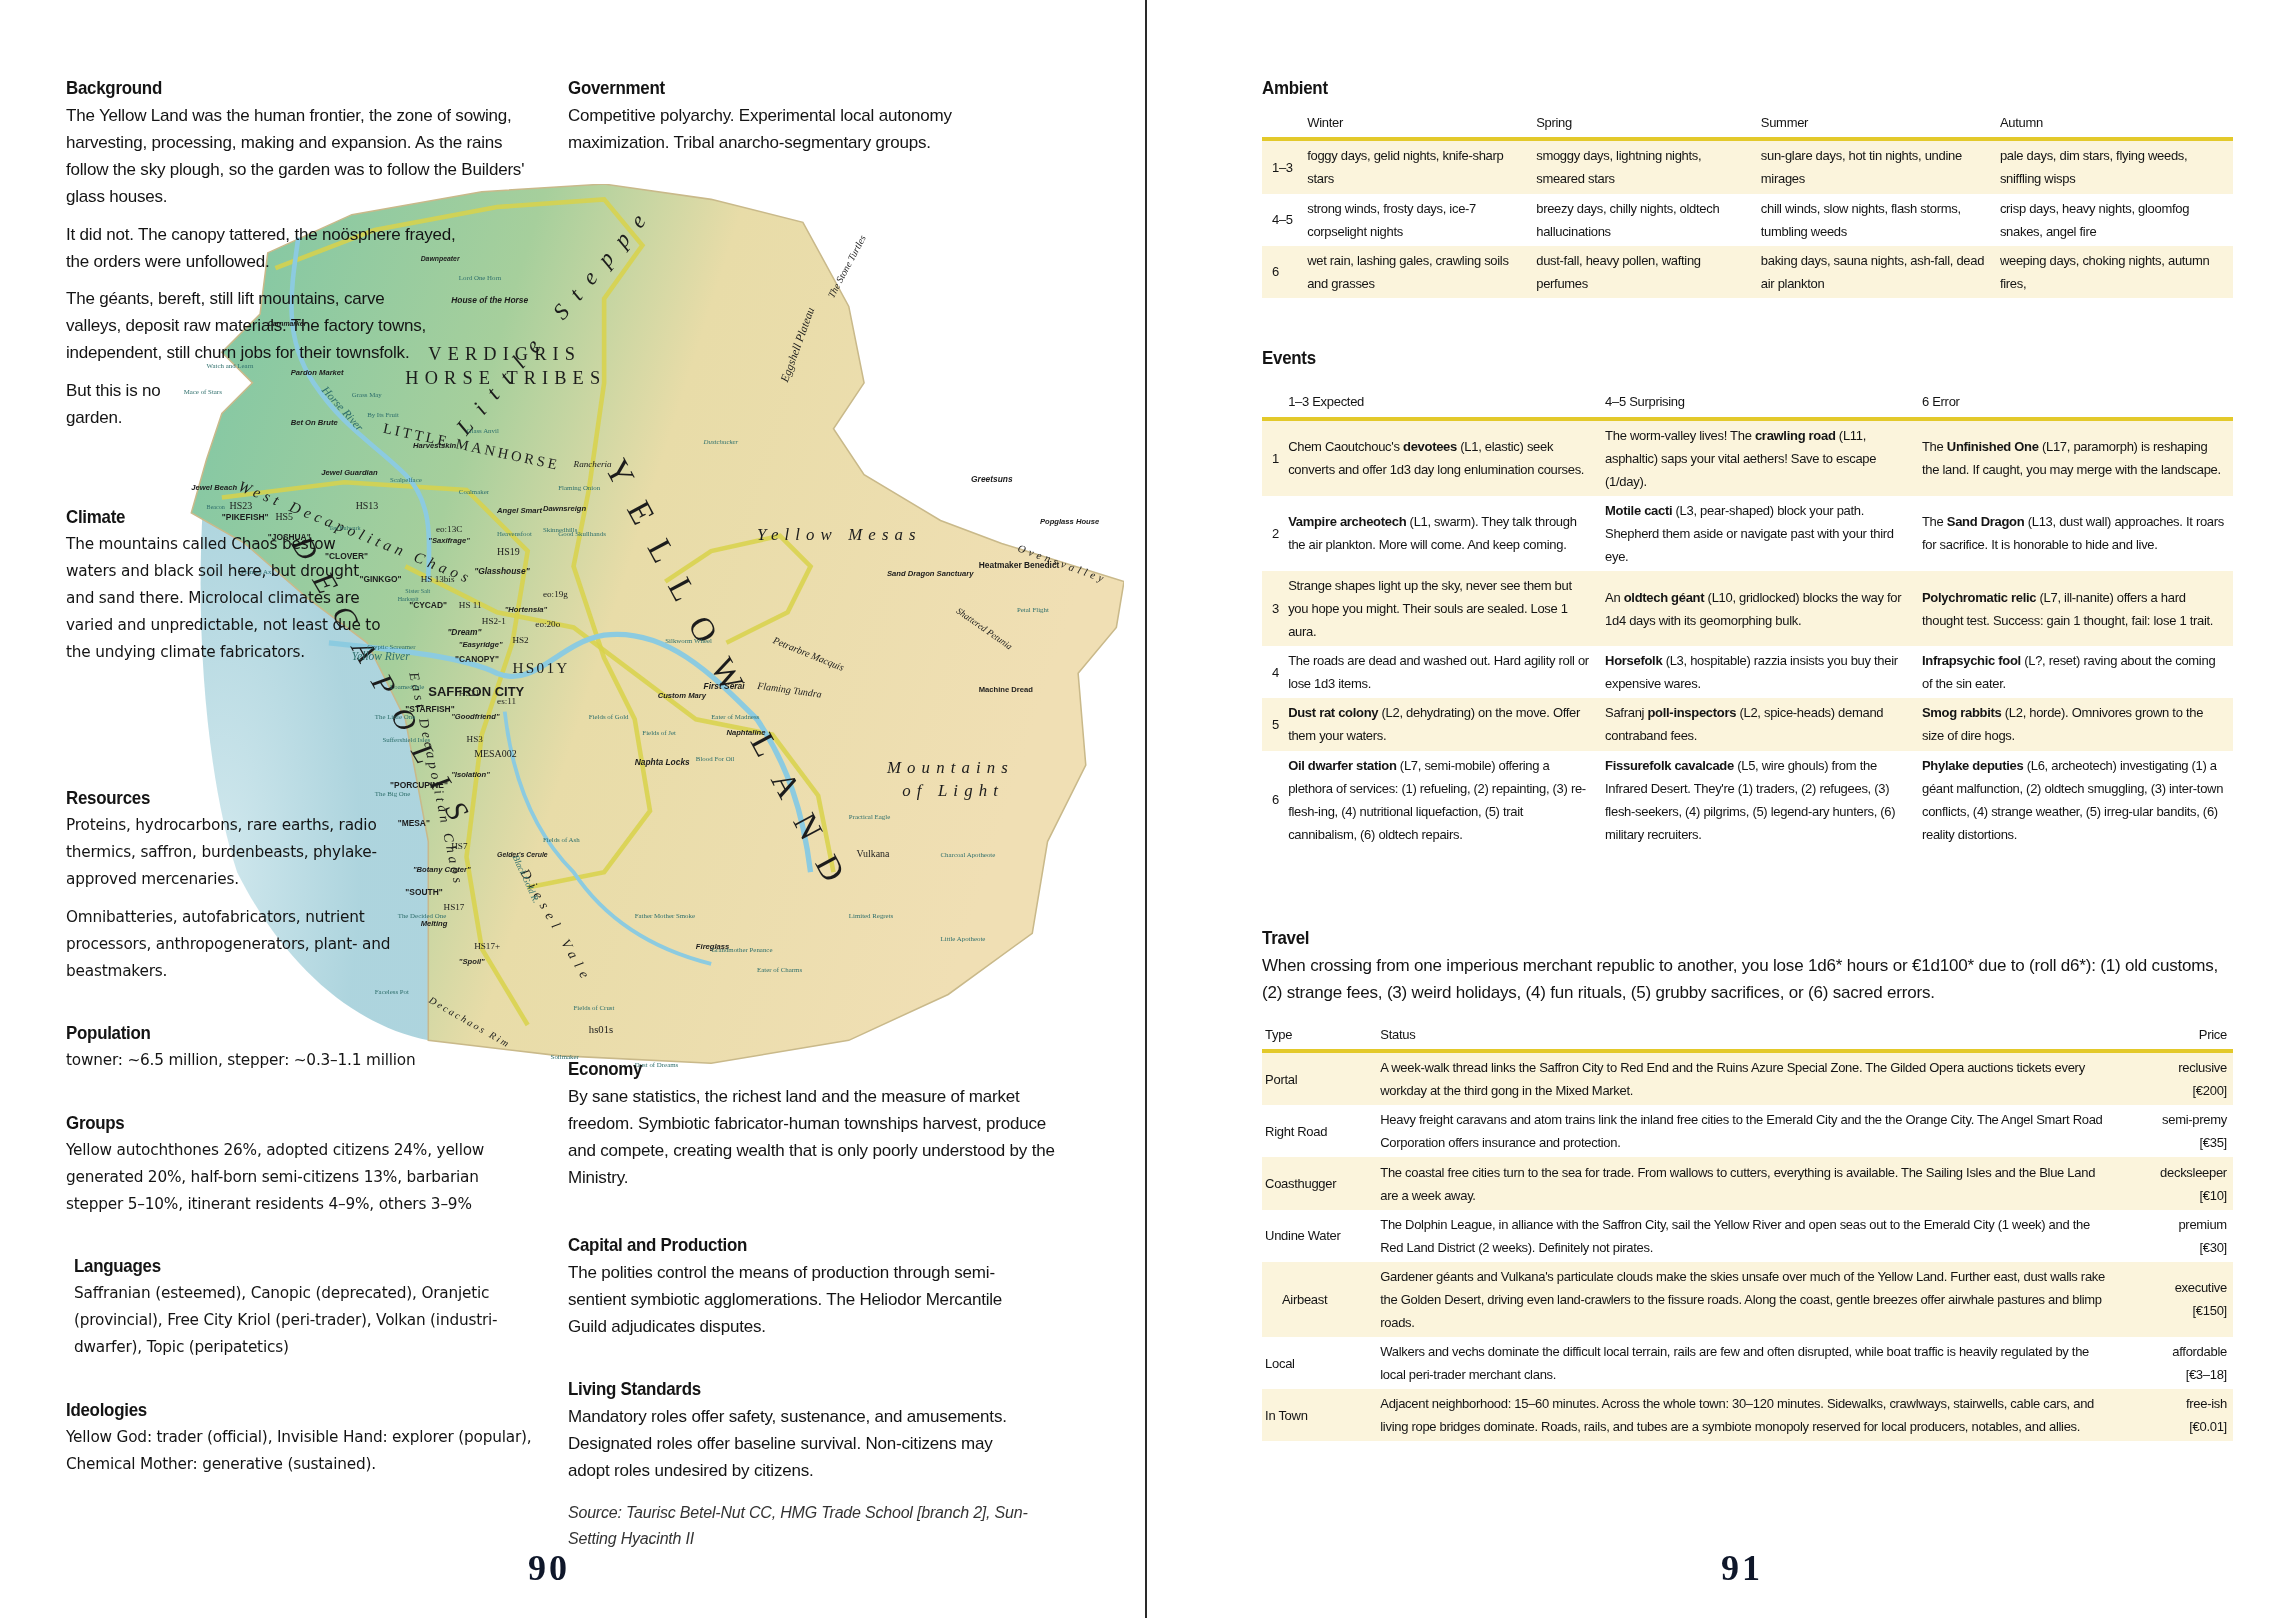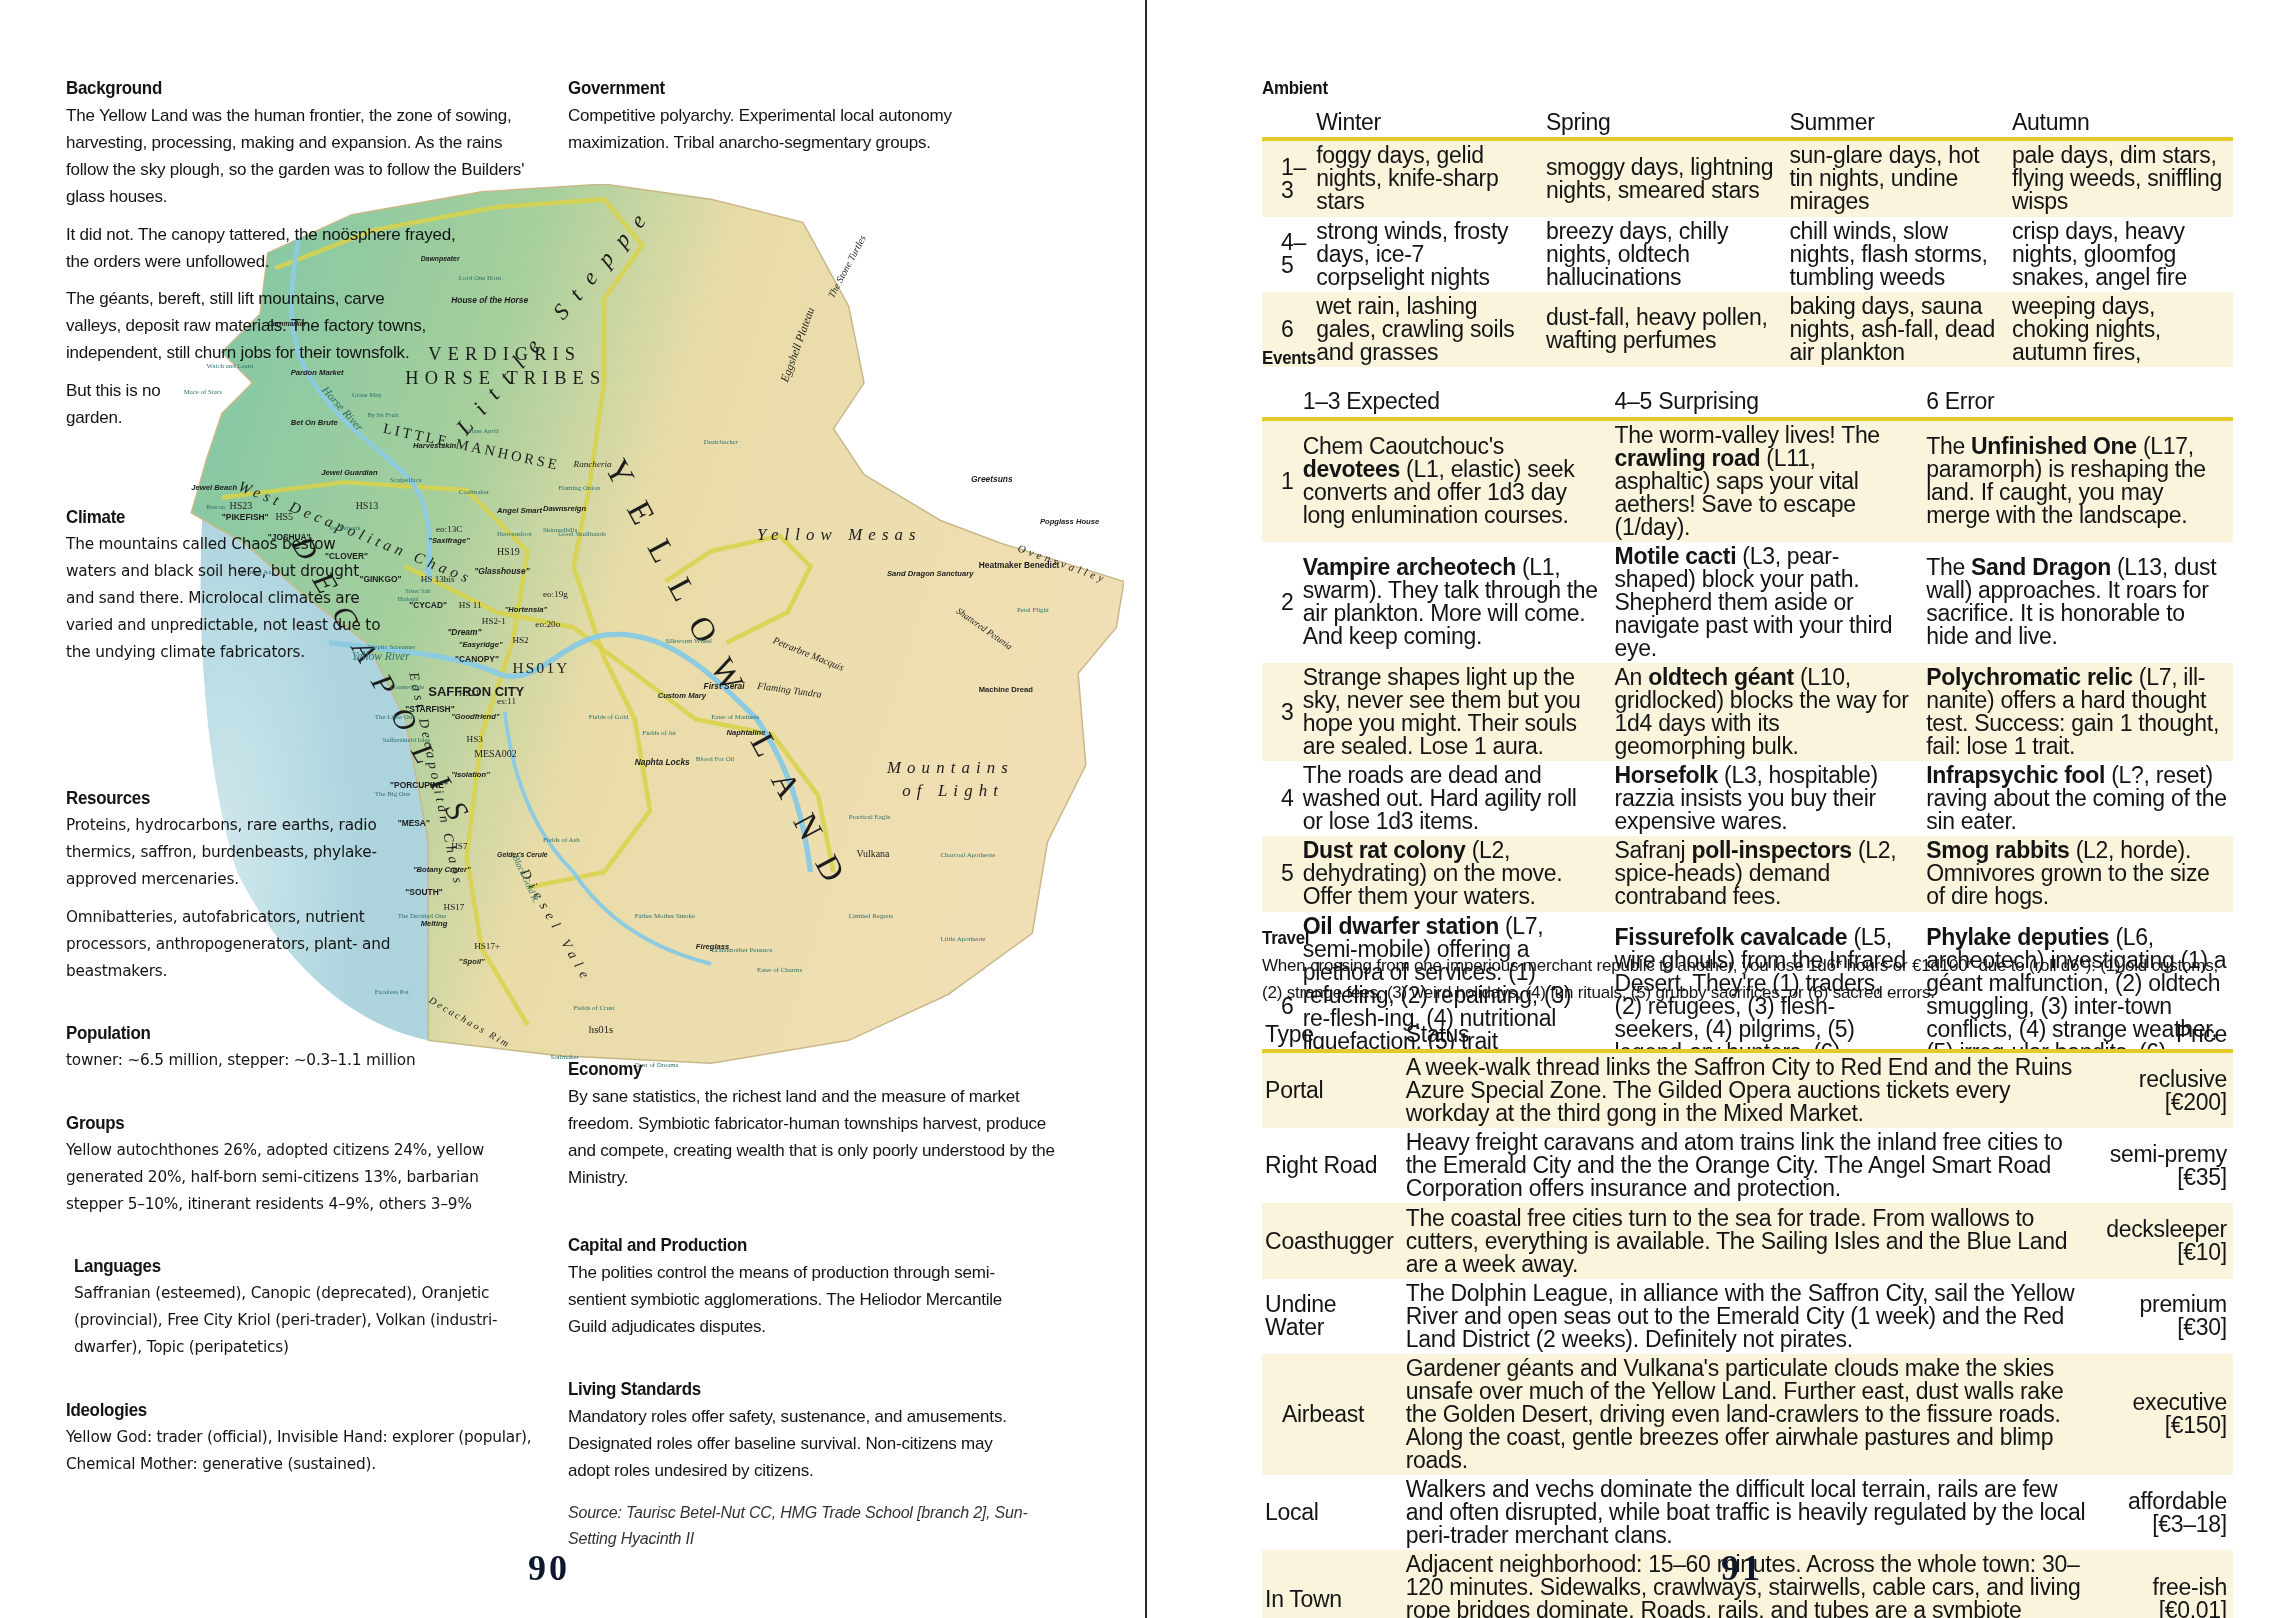--- a/index.html
+++ b/index.html
@@ -17,25 +17,25 @@
   .src { font-style:italic; color:#333; font-size:16px; line-height:26px; letter-spacing:-0.2px; }
 
   
   #map { position:absolute; left:176px; top:184px; width:948px; height:887px; }
   #map svg { width:100%; height:100%; }
   .ml { font-family:"Liberation Serif", serif; fill:#1c1c1c; }
   .ms { font-family:"Liberation Sans", sans-serif; fill:#1c1c1c; font-weight:bold; }
   .mt { font-family:"Liberation Serif", serif; fill:#2f6f6c; }
 
   
-  table { border-collapse:collapse; width:100%; font-size:23px; line-height:23px; letter-spacing:-0.3px; }
+  table { border-collapse:collapse; width:100%; font-size:13px; line-height:23px; letter-spacing:-0.3px; }
   th { text-align:left; font-weight:normal; padding:3.1px 6.1px 3.1px 6.1px; border-bottom:4.6px solid #E3C92A; }
   td { padding:3.1px 6.1px; vertical-align:middle; }
   tr.shade td { background:#FBF4DC; }
-  td.num { width:26px; padding-left:19px; padding-right:3.1px; }
+  td.num { width:26px; padding-left:10px; padding-right:3.1px; }
   .price { text-align:right; }
   b { font-weight:bold; }
 
   .pagenum { position:absolute; top:1553px; font-family:Liberation Serif, serif;
              font-weight:bold; font-size:36px; color:#0f172a; letter-spacing:3.1px; line-height:31px; }
 </style>
 </head>
 <body>
 
 <div id="left-page" class="page">

